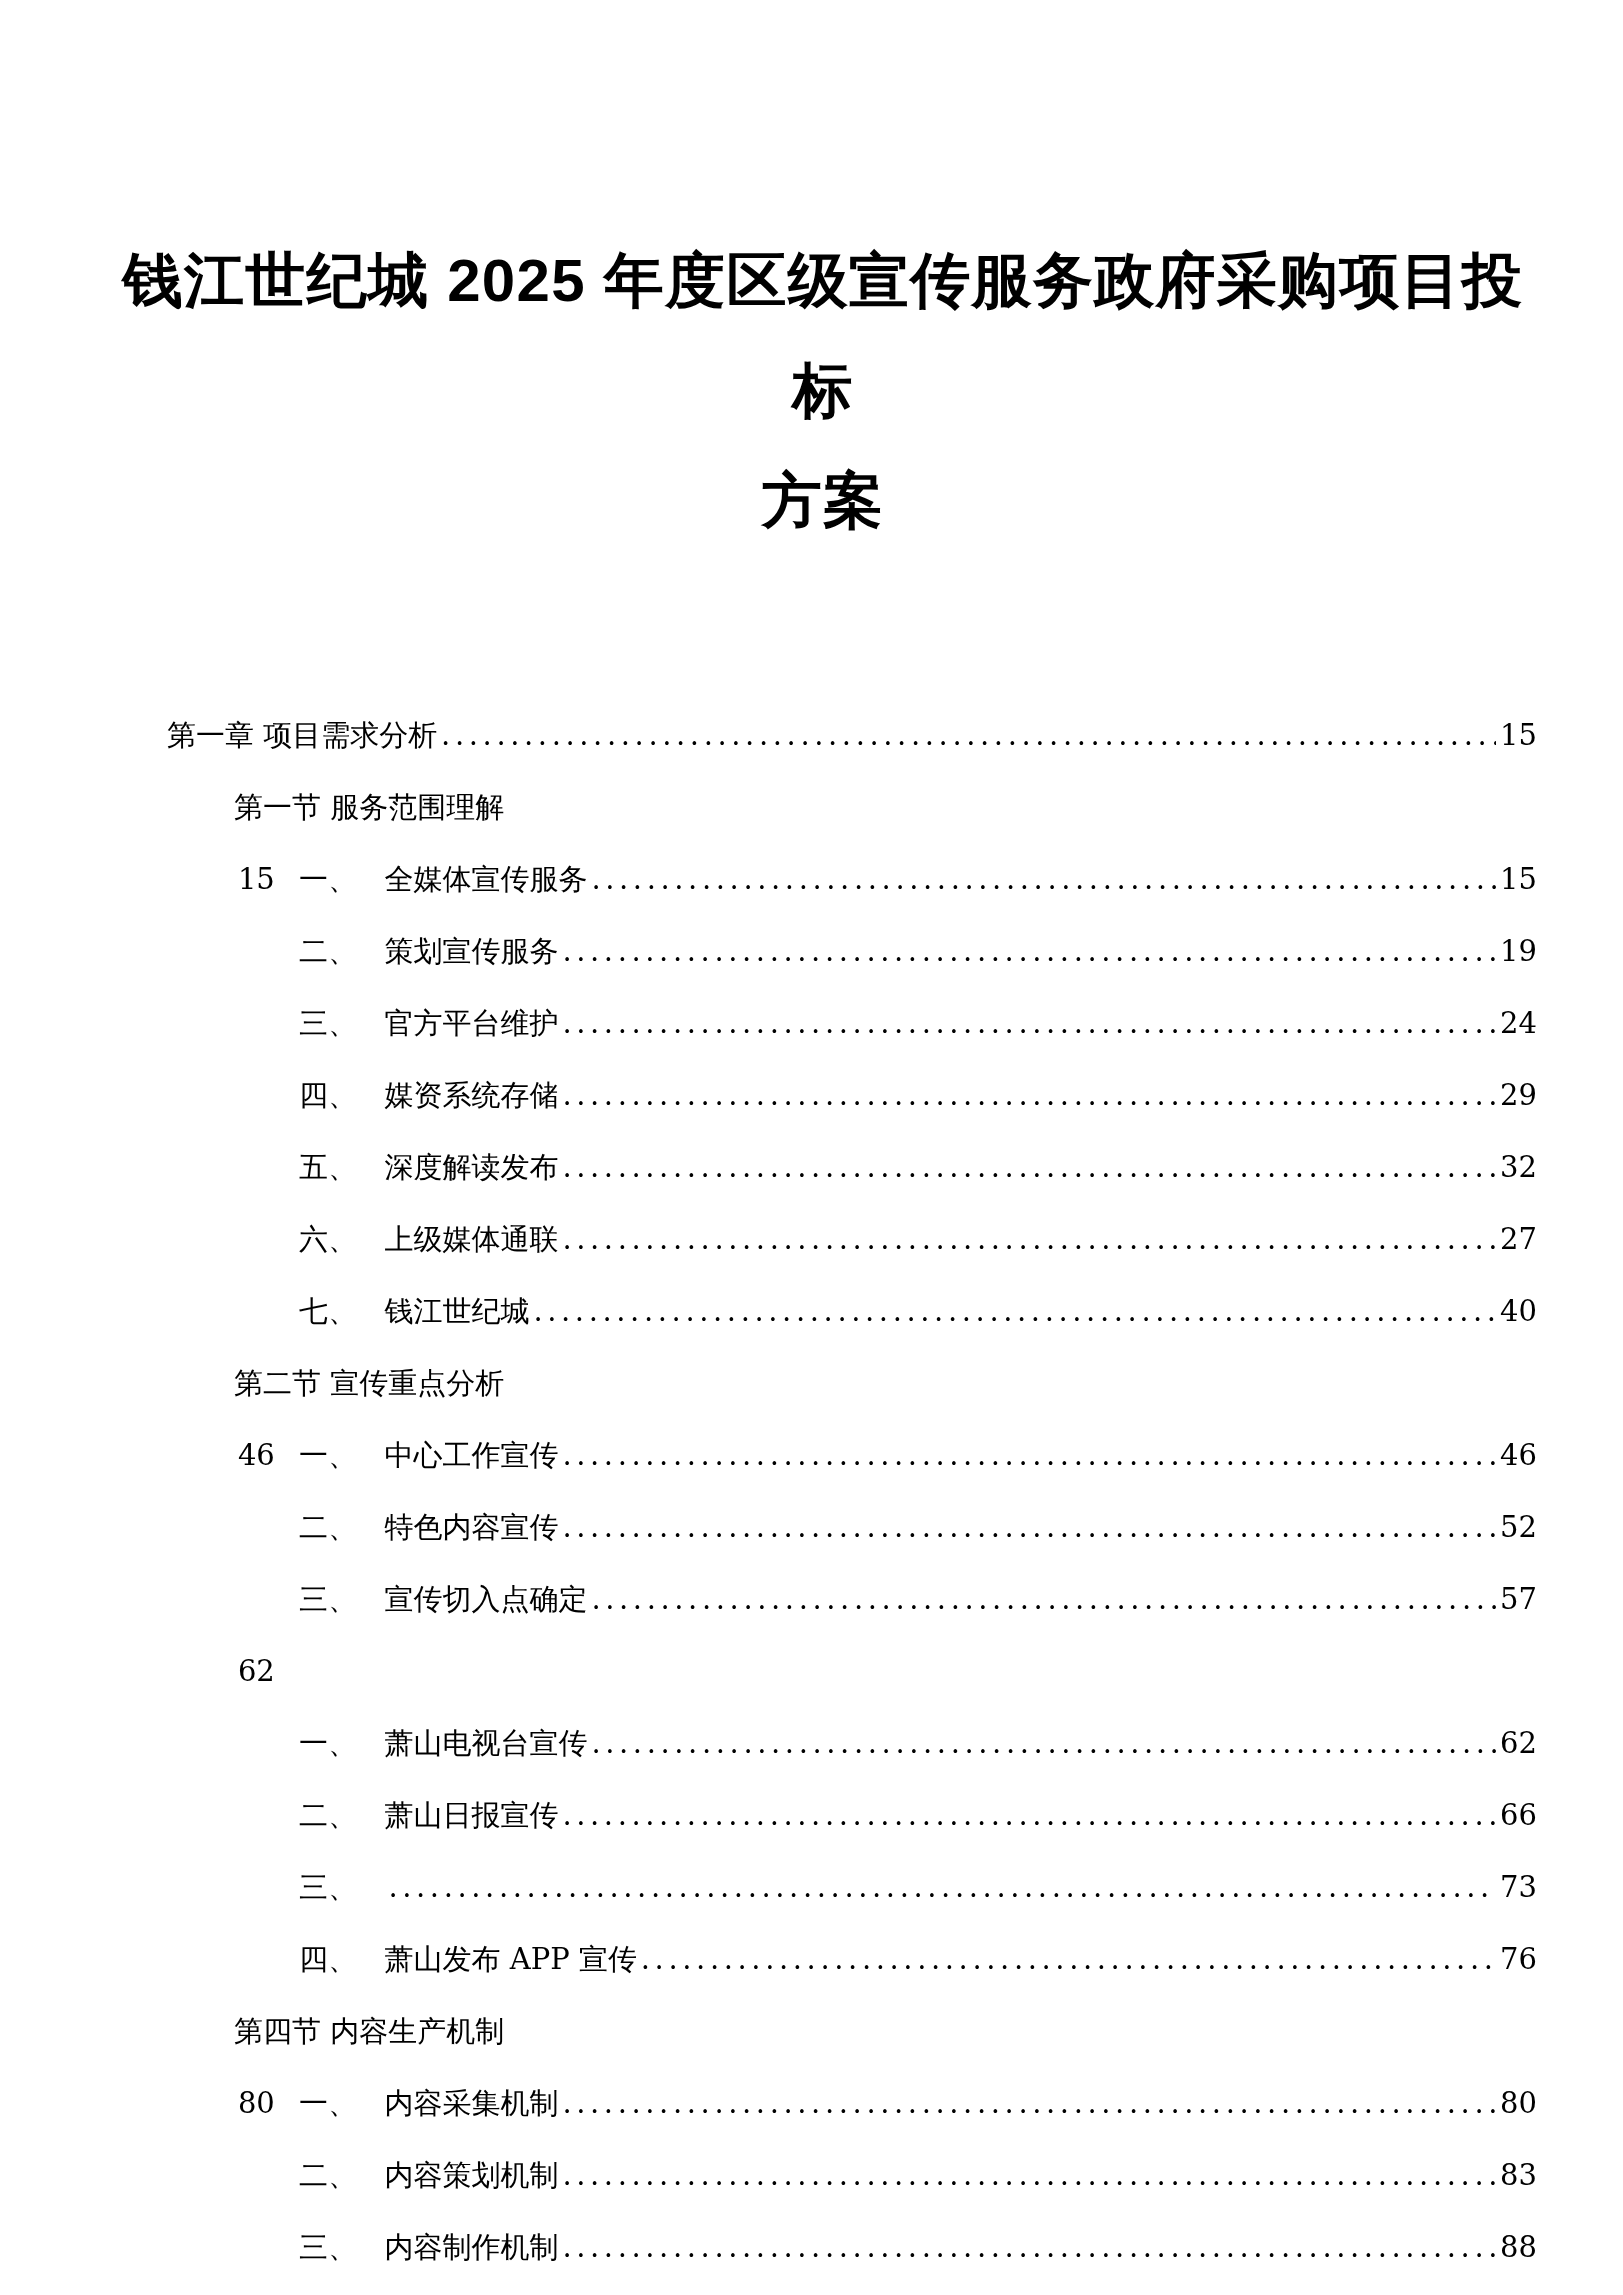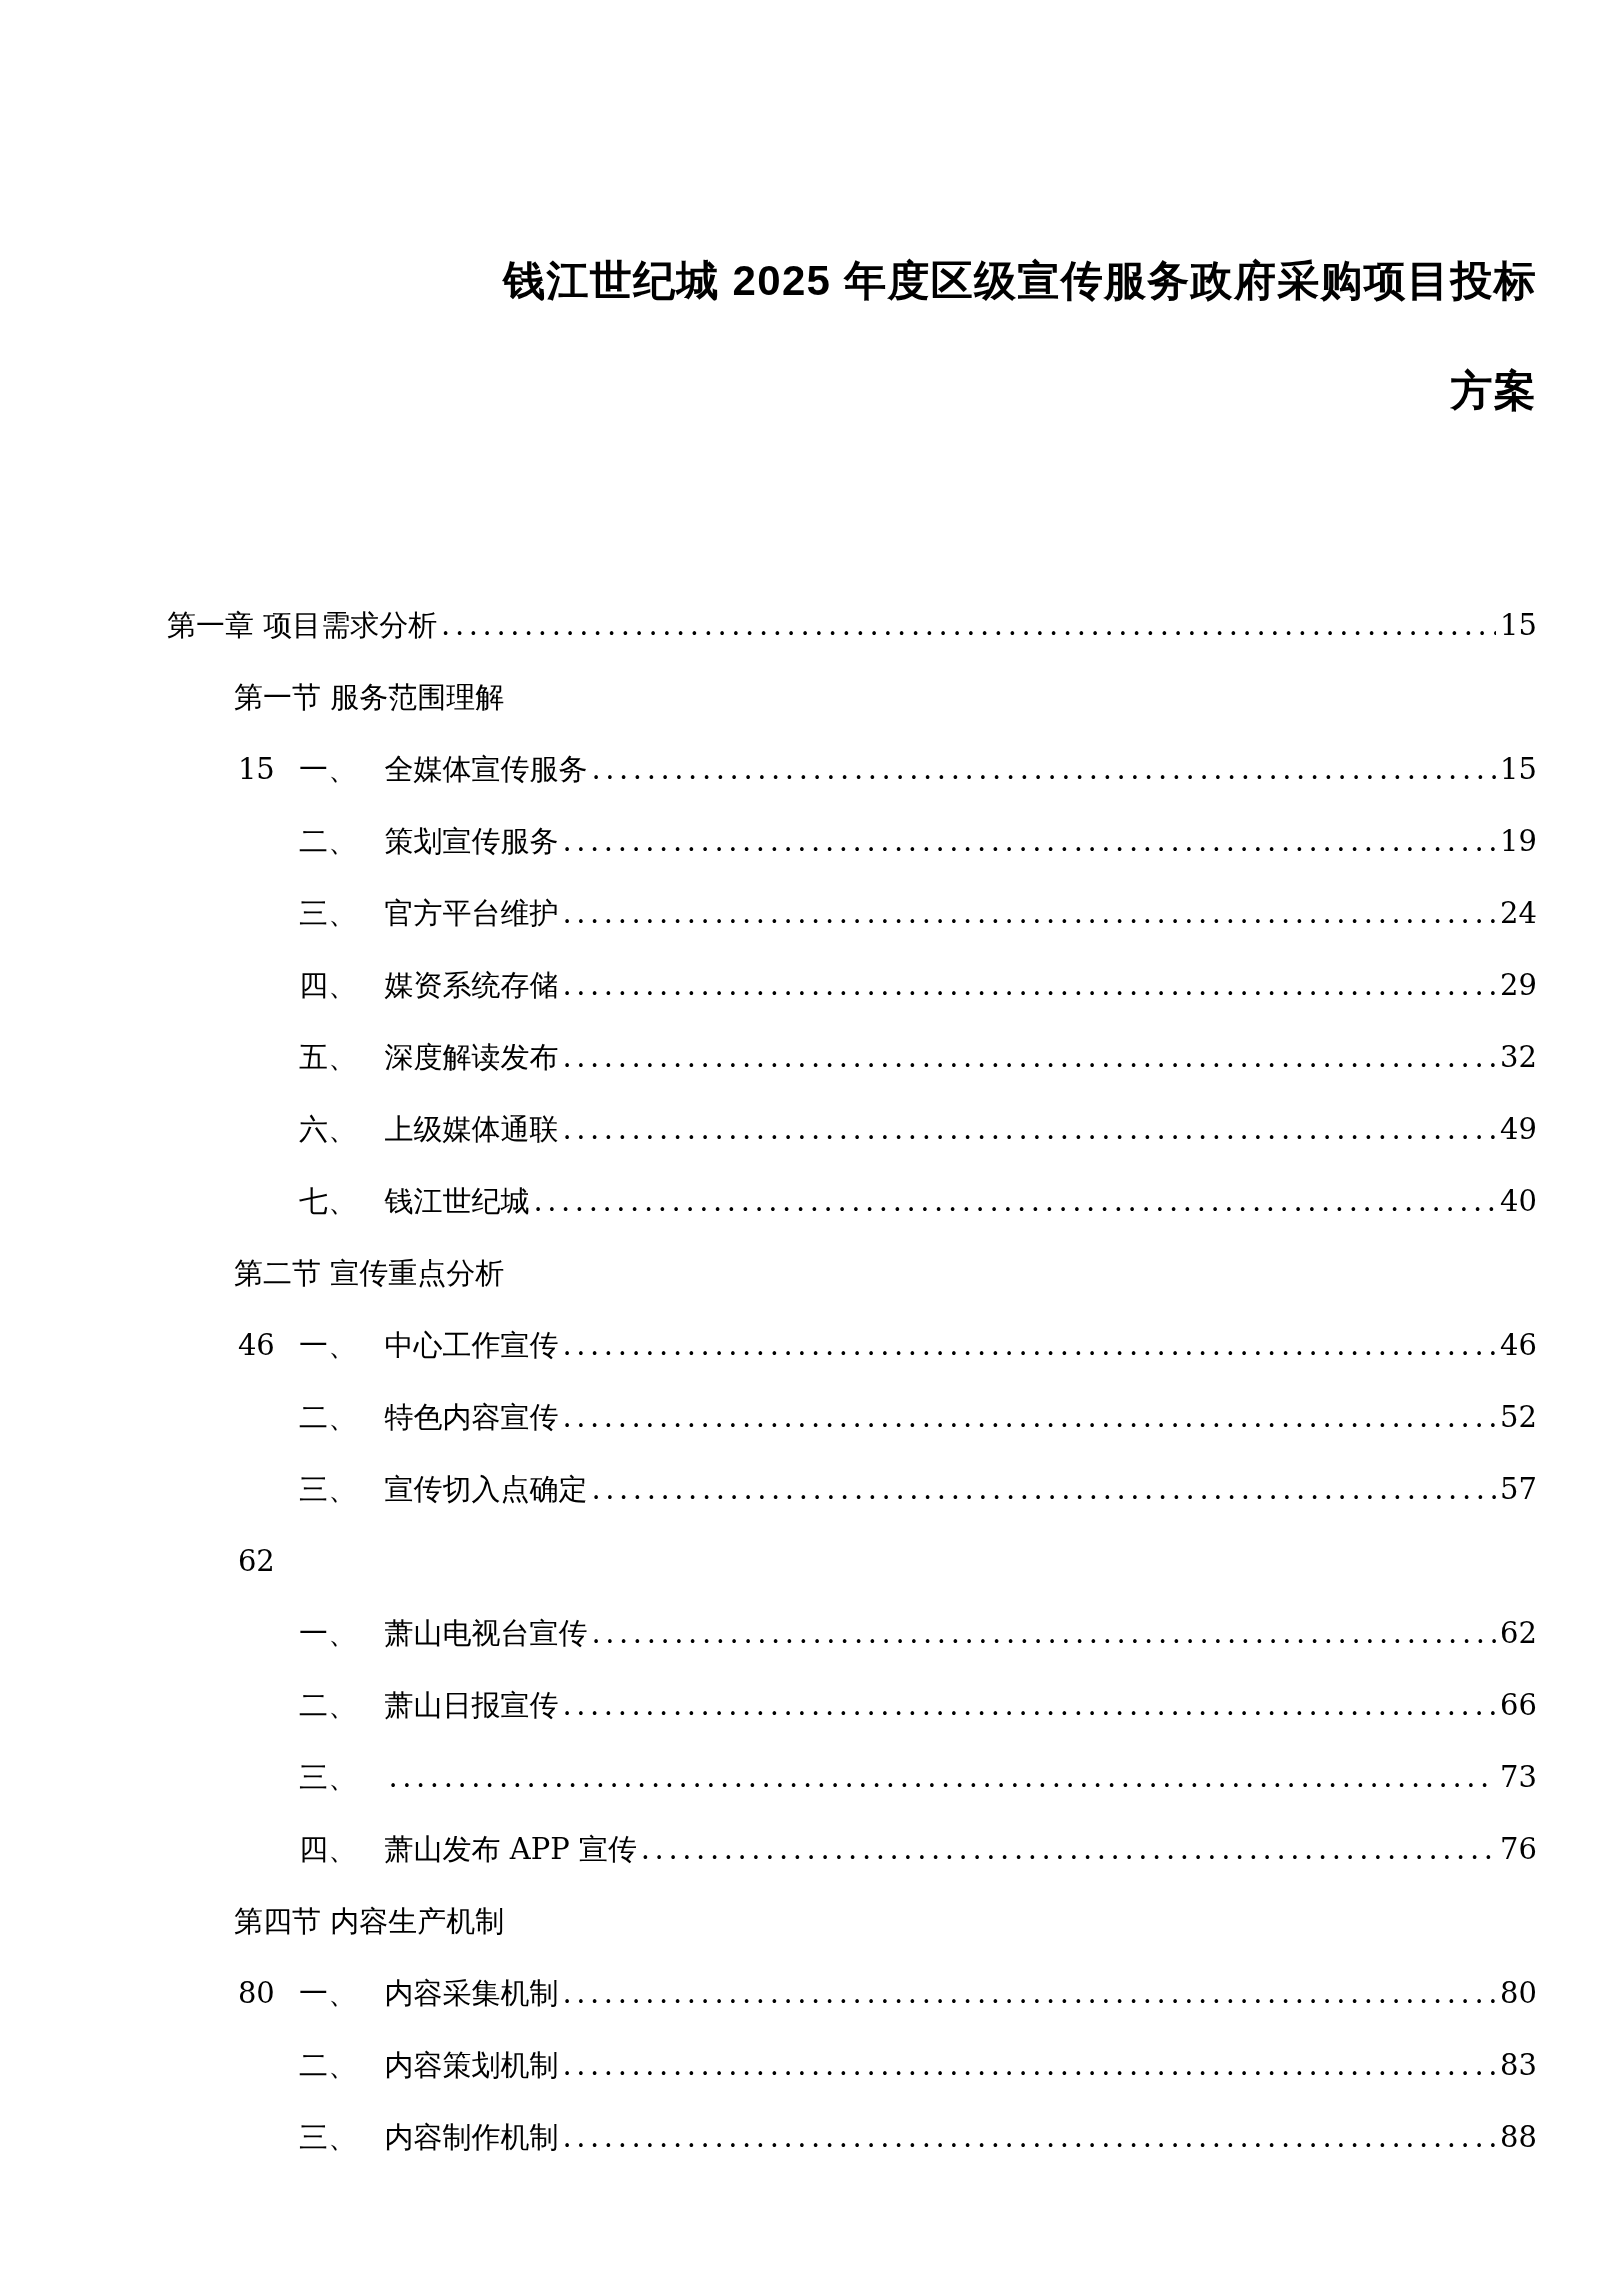--- a/index.html
+++ b/index.html
@@ -9,24 +9,24 @@
     width: 1623px;
     height: 2295px;
     background: #ffffff;
     color: #000000;
     padding: 226px 86px 0 109px;
     font-family: "DejaVu Serif", serif;
     overflow: hidden;
   }
   .title {
     margin: 0;
-    text-align: right;
+    text-align: center;
     font-family: "Liberation Sans", sans-serif;
     font-weight: 700;
-    font-size: 42px;
+    font-size: 60px;
     line-height: 110px;
     letter-spacing: 1.3px;
   }
   .title .tline { display: block; }
   .toc { margin-top: 143px; }
   .toc-row {
     display: flex;
     align-items: flex-start;
     height: 72px;
     font-size: 29px;
@@ -105,21 +105,21 @@
       <div class="toc-row lvl3">
     <span class="num">五、</span>
     <span class="label">深度解读发布</span>
     <span class="leader"></span>
     <span class="pagenum">32</span>
   </div>
       <div class="toc-row lvl3">
     <span class="num">六、</span>
     <span class="label">上级媒体通联</span>
     <span class="leader"></span>
-    <span class="pagenum">49</span>
+    <span class="pagenum">27</span>
   </div>
       <div class="toc-row lvl3">
     <span class="num">七、</span>
     <span class="label">钱江世纪城</span>
     <span class="leader"></span>
     <span class="pagenum">40</span>
   </div>
       <div class="toc-row lvl2">
 
     <span class="label">第二节 宣传重点分析</span>

